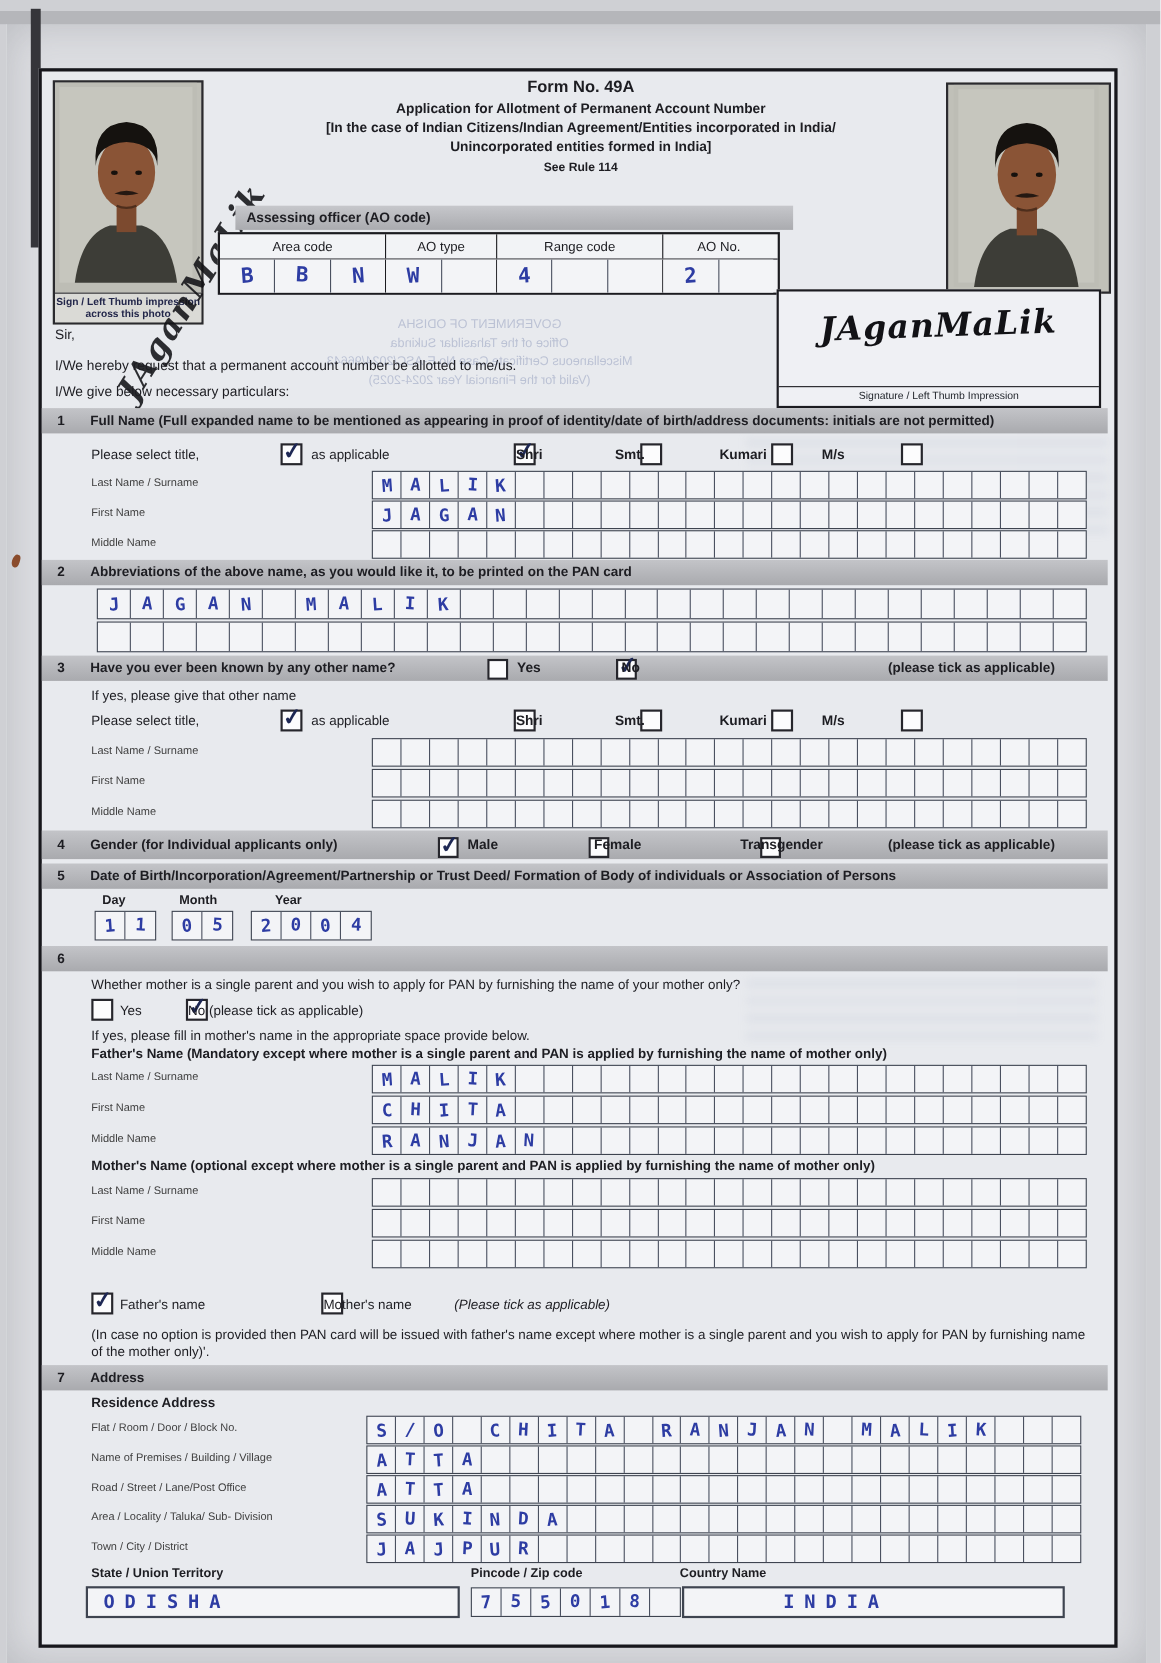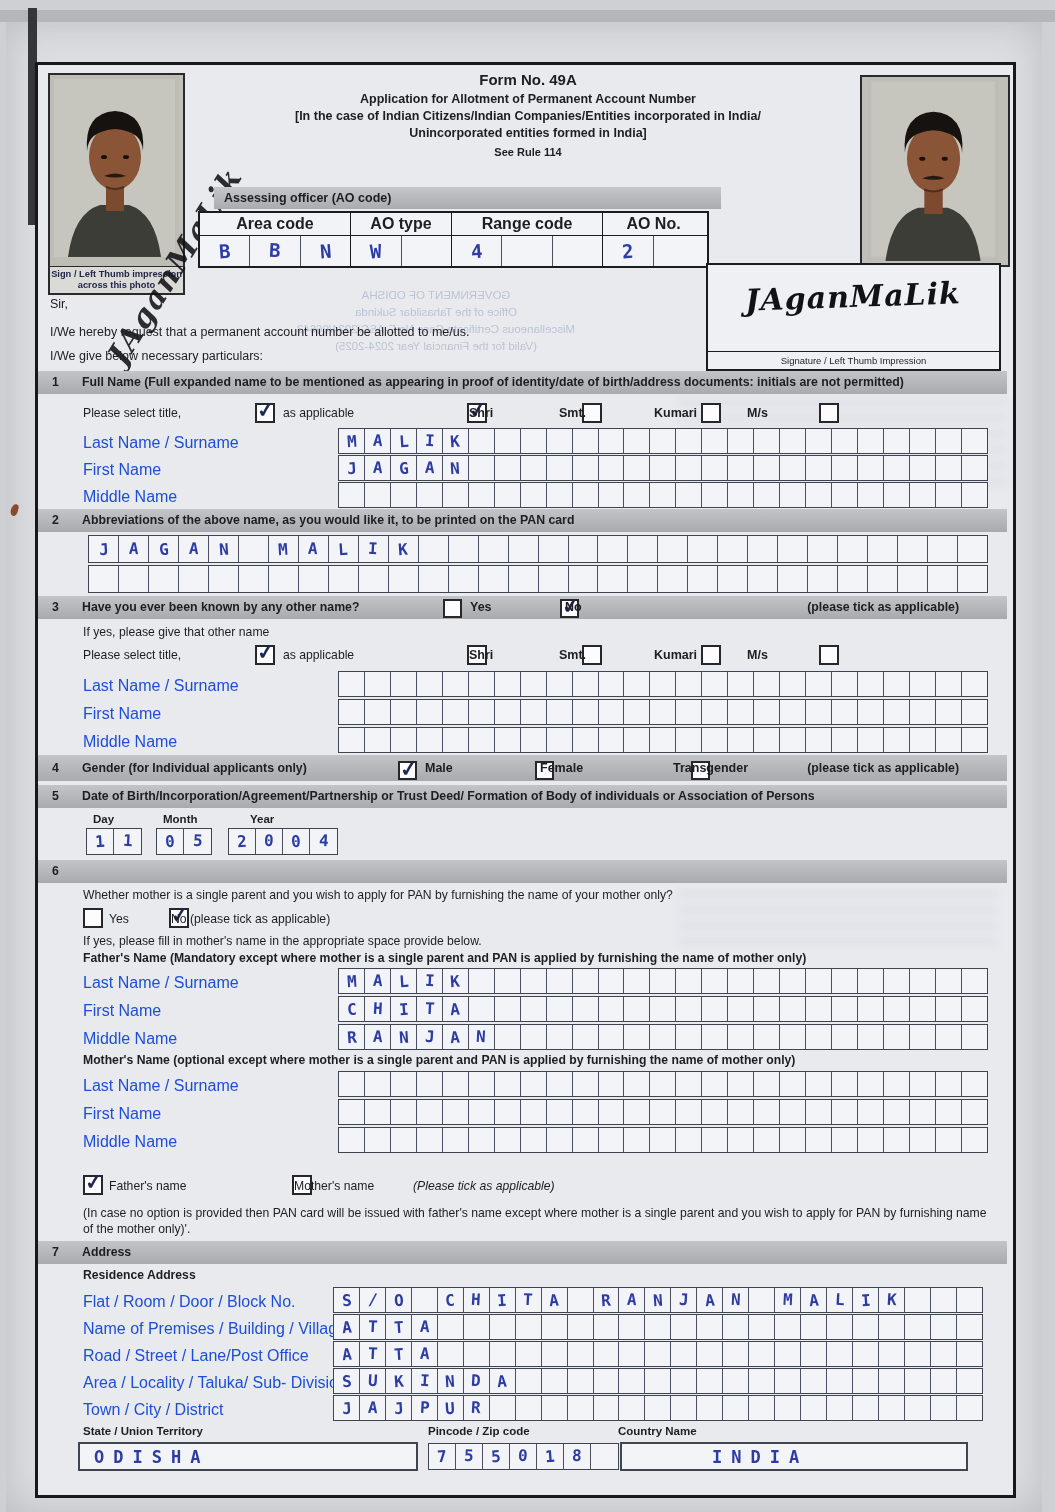--- a/index.html
+++ b/index.html
@@ -30,21 +30,21 @@
             font-size:9.3px;font-weight:bold;color:#22264a;text-align:center;line-height:11px;padding:2px 0;}
 
   .margin-sig{left:12px;top:75px;width:250px;height:250px;display:flex;align-items:center;justify-content:center;pointer-events:none;}
   .margin-sig span{transform:rotate(-58deg);font-family:"DejaVu Serif",serif;font-style:italic;font-weight:bold;
                    font-size:30px;color:#121216;opacity:.88;letter-spacing:2px;white-space:nowrap;}
 
   .ao-bar{left:160px;top:122px;width:507px;height:22px;background:linear-gradient(#c6c7cb,#aaabaf);
           font-size:12.5px;font-weight:bold;line-height:22px;padding-left:10px;box-sizing:border-box;margin-left:16px;}
   .ao-table{left:160px;top:146px;width:507px;border:2px solid #1b1b20;background:#f2f3f6;}
   .ao-head{display:flex;border-bottom:1.5px solid #1b1b20;}
-  .ao-head div{font-size:16px;font-weight:bold;text-align:center;line-height:22px;height:22px;border-right:1.5px solid #1b1b20;box-sizing:border-box;}
+  .ao-head div{font-size:12px;font-weight:normal;text-align:center;line-height:22px;height:22px;border-right:1.5px solid #1b1b20;box-sizing:border-box;}
   .ao-head div:last-child{border-right:0;}
   .ao-vals{display:flex;}
   .ao-vals .grid{height:30px;}
   .ao-vals .cell{width:50px;}
   .w150{width:151px;} .w102{width:101px;}
 
   .sirline{font-size:12.5px;}
   .sigbox{left:668px;top:198px;width:291px;height:104px;border:2px solid #1b1b20;background:#eff0f4;}
   .sigink{position:absolute;left:10px;top:14px;width:270px;text-align:center;
           font-family:"DejaVu Serif",serif;font-style:italic;font-weight:bold;font-size:30px;color:#121216;
@@ -75,21 +75,21 @@
   
   .grid{display:flex;border:1.5px solid #3e4450;background:#f3f4f7;box-sizing:border-box;}
   .cell{flex:1;border-right:1px solid #4a5060;display:flex;align-items:center;justify-content:center;box-sizing:border-box;}
   .cell:last-child{border-right:0;}
   .ink{font-family:"DejaVu Sans Mono",monospace;font-weight:bold;color:#2d3ca3;font-size:16px;}
   .cell:nth-child(odd) .ink{transform:rotate(-4deg);}
   .cell:nth-child(even) .ink{transform:rotate(3deg) translateY(-1px);}
   .ao-vals .ink{font-size:19px;}
 
   .frow{left:45px;width:910px;height:26px;}
-  .frow .flabel{position:absolute;left:0;top:6px;font-size:16px;color:#1d4ed8;}
+  .frow .flabel{position:absolute;left:0;top:6px;font-size:10px;color:#404040;}
   .frow .grid{position:absolute;left:255px;top:0;width:650px;height:26px;}
   .s7row .grid{left:250px;}
   .wgrid{left:50px;width:900px;height:28px;}
 
   .plain{font-size:12.2px;}
   .boldline{font-size:12.2px;font-weight:bold;}
   .dmylabel{font-size:11.5px;font-weight:bold;}
   .dmy{display:flex;}
   .dmy .grid{height:27px;}
   .dmy .cell{width:27px;flex:none;}
@@ -104,21 +104,21 @@
   <div class="topband"></div>
   <div class="paper"></div>
   <div class="edgebar"></div>
   <div class="speck"></div>
 
   <div class="form">
 
     <div class="abs title">
       <div class="t1">Form No. 49A</div>
       <div class="t2">Application for Allotment of Permanent Account Number</div>
-      <div class="t2">[In the case of Indian Citizens/Indian Companies/Entities incorporated in India/</div>
+      <div class="t2">[In the case of Indian Citizens/Indian Agreement/Entities incorporated in India/</div>
       <div class="t2">Unincorporated entities formed in India]</div>
       <div class="t4">See Rule 114</div>
     </div>
 
     <div class="abs photobox photo-left">
       <svg width="129" height="214" viewBox="0 0 129 214">
         <rect x="0" y="0" width="129" height="214" fill="#bdbdb5"></rect>
         <rect x="4" y="4" width="121" height="178" fill="#c6c6be"></rect>
         <path d="M18 182 Q24 138 50 130 L79 130 Q105 138 111 182 Z" fill="#3d3d37"></path>
         <rect x="56" y="108" width="18" height="28" fill="#7c4a2f"></rect>

